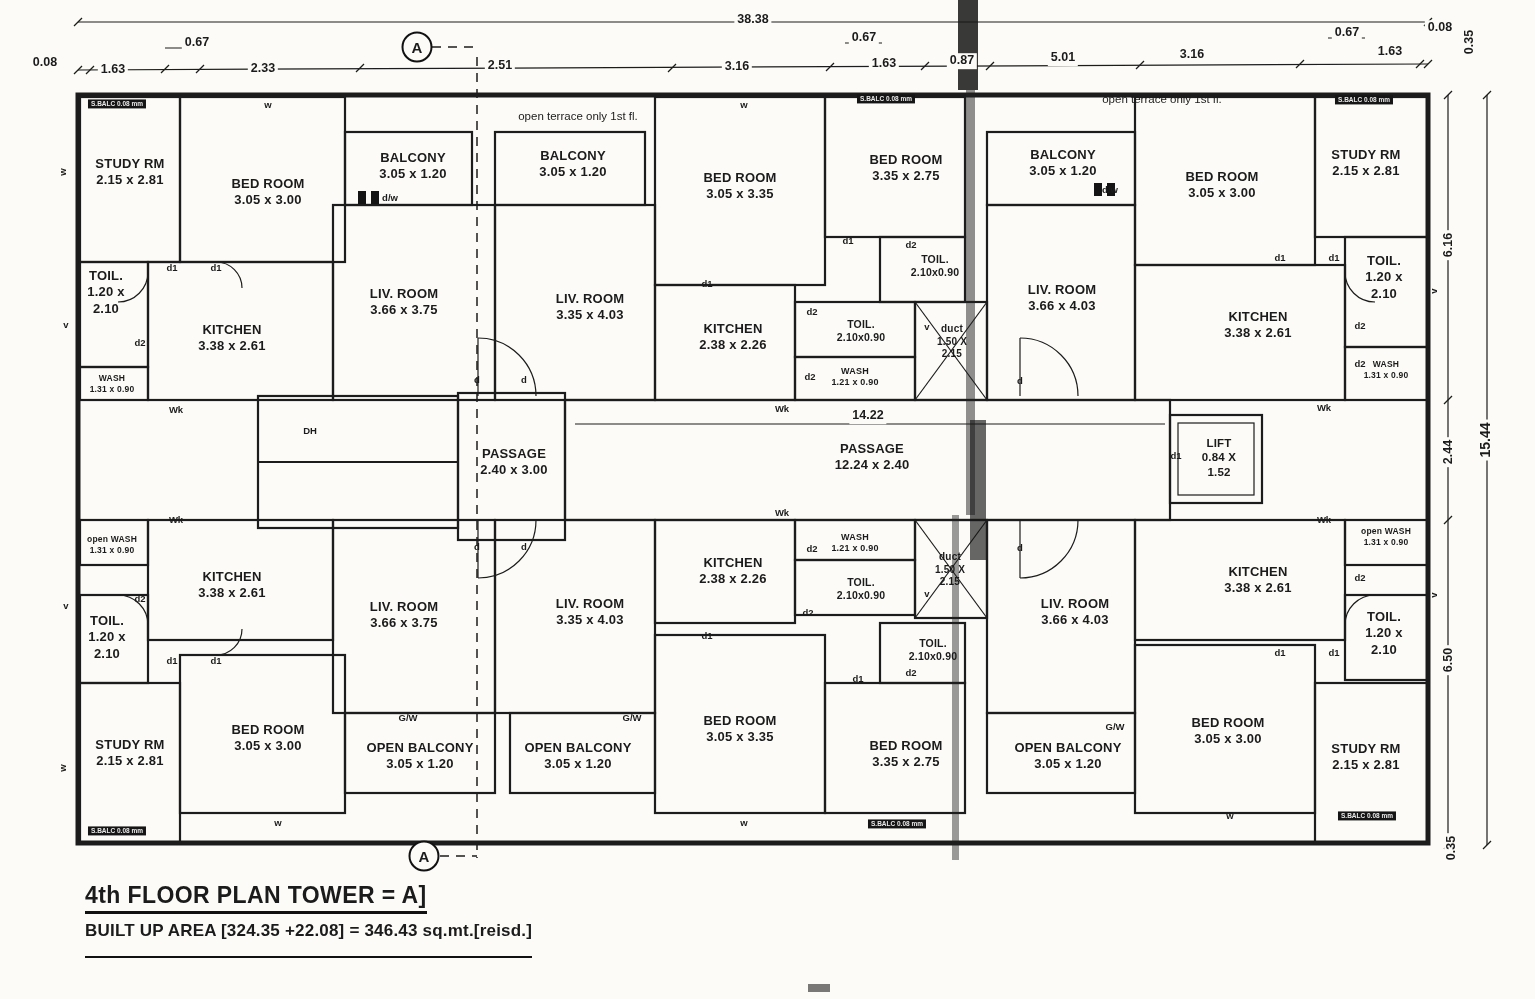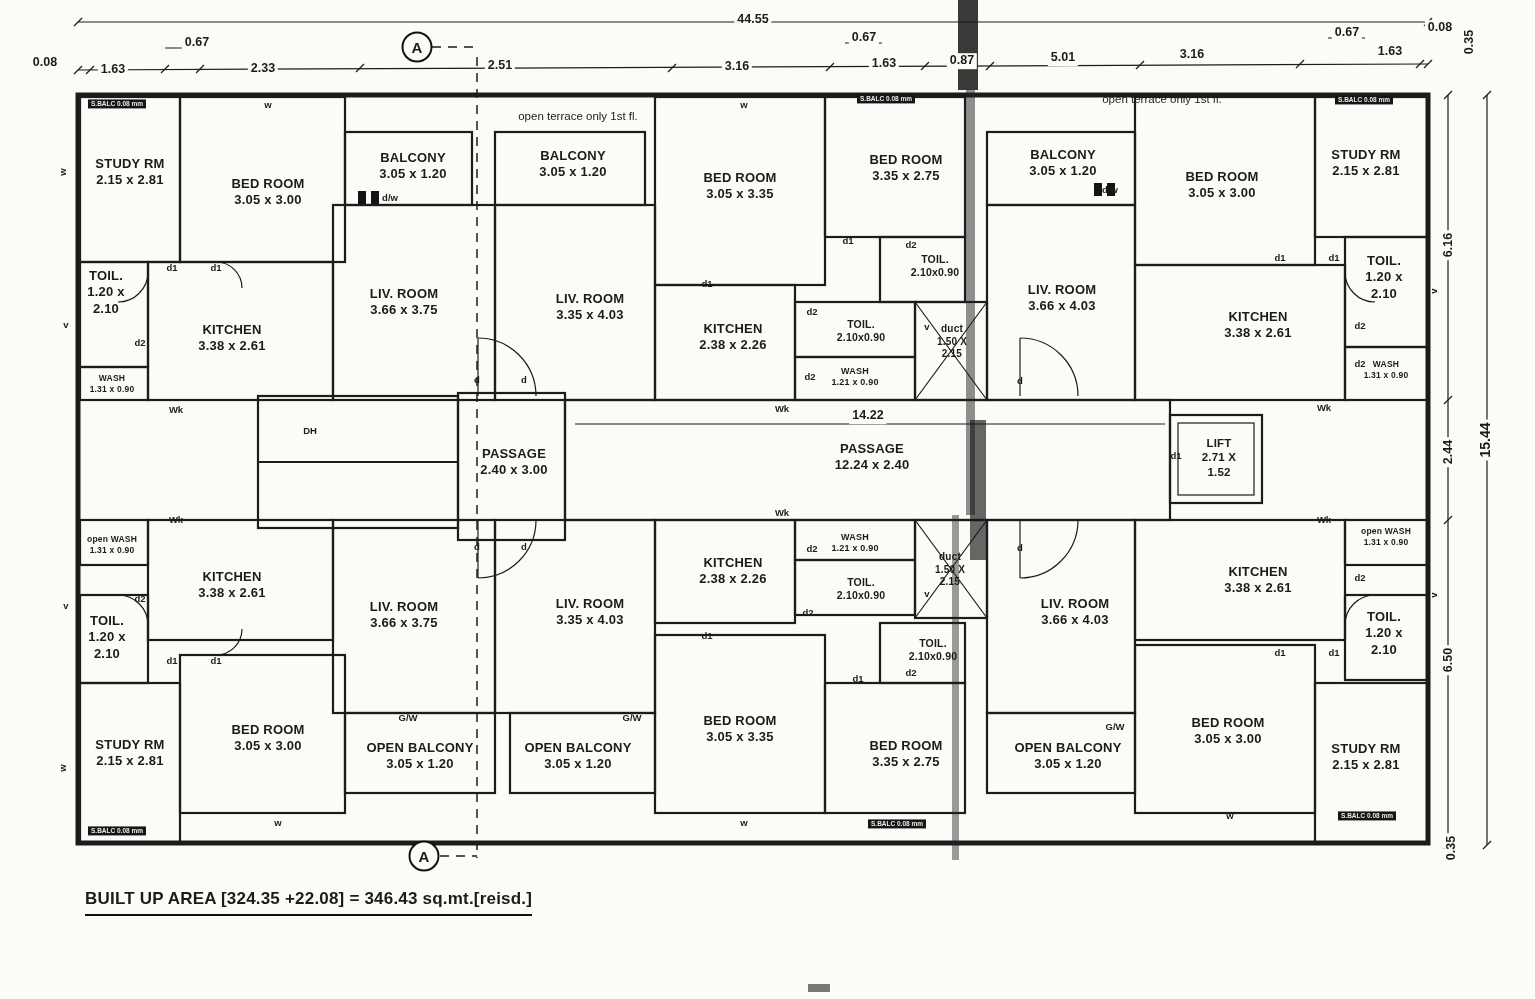--- a/index.html
+++ b/index.html
@@ -32,21 +32,21 @@
     font:700 15px "Liberation Sans",sans-serif;background:#fcfbf7;
     transform:translate(-50%,-50%);
   }
   .titleblock{position:absolute;left:85px;top:882px;}
   .t1{
     font-size:23px;font-weight:700;letter-spacing:.4px;display:inline-block;
     border-bottom:3px solid #111;padding-bottom:2px;
   }
   .t2,.t3{
     font-size:17px;font-weight:700;letter-spacing:.2px;display:table;
-    border-bottom:2px solid #111;padding-bottom:5px;margin-top:7px;
+    border-bottom:2px solid #111;padding-bottom:15px;margin-top:7px;
   }
 </style>
 </head>
 <body>
 
 <div class="sheet">
 
   <svg width="1535" height="999" viewBox="0 0 1535 999">
     <defs>
       <pattern id="st" width="13" height="10" patternUnits="userSpaceOnUse">
@@ -230,21 +230,21 @@
 2.10</div>
       <div class="lbl room" style="left: 1386px; top: 370px; font-size: 8.5px;">WASH
 1.31 x 0.90</div>
       <div class="lbl room" style="left: 112px; top: 384px; font-size: 8.5px;">WASH
 1.31 x 0.90</div>
       <div class="lbl room" style="left: 514px; top: 462px;">PASSAGE
 2.40 x 3.00</div>
       <div class="lbl room" style="left: 872px; top: 457px;">PASSAGE
 12.24 x 2.40</div>
       <div class="lbl room" style="left: 1219px; top: 458px; font-size: 11.5px;">LIFT
-2.71 X
+0.84 X
 1.52</div>
       <div class="lbl room" style="left: 232px; top: 585px;">KITCHEN
 3.38 x 2.61</div>
       <div class="lbl room" style="left: 112px; top: 545px; font-size: 8.5px;">open WASH
 1.31 x 0.90</div>
       <div class="lbl room" style="left: 107px; top: 637px;">TOIL.
 1.20 x
 2.10</div>
       <div class="lbl room" style="left: 404px; top: 615px;">LIV. ROOM
 3.66 x 3.75</div>
@@ -336,21 +336,21 @@
       <div class="lbl marker" style="left: 1360px; top: 578px;">d2</div>
       <div class="lbl marker" style="left: 1280px; top: 653px;">d1</div>
       <div class="lbl marker" style="left: 1334px; top: 653px;">d1</div>
       <div class="lbl marker vert" style="left: 1434px; top: 595px;">v</div>
       <div class="lbl marker" style="left: 278px; top: 823px;">w</div>
       <div class="lbl marker" style="left: 744px; top: 823px;">w</div>
       <div class="lbl marker" style="left: 1230px; top: 816px;">w</div>
       <div class="lbl marker" style="left: 408px; top: 718px;">G/W</div>
       <div class="lbl marker" style="left: 632px; top: 718px;">G/W</div>
       <div class="lbl marker" style="left: 1115px; top: 727px;">G/W</div>
-      <div class="lbl dim" style="left: 753px; top: 20px;">44.55</div>
+      <div class="lbl dim" style="left: 753px; top: 20px;">38.38</div>
       <div class="lbl dim" style="left: 45px; top: 63px;">0.08</div>
       <div class="lbl dim" style="left: 113px; top: 70px;">1.63</div>
       <div class="lbl dim" style="left: 197px; top: 43px;">0.67</div>
       <div class="lbl dim" style="left: 263px; top: 69px;">2.33</div>
       <div class="lbl dim" style="left: 500px; top: 66px;">2.51</div>
       <div class="lbl dim" style="left: 737px; top: 67px;">3.16</div>
       <div class="lbl dim" style="left: 864px; top: 38px;">0.67</div>
       <div class="lbl dim" style="left: 884px; top: 64px;">1.63</div>
       <div class="lbl dim" style="left: 962px; top: 61px;">0.87</div>
       <div class="lbl dim" style="left: 1063px; top: 58px;">5.01</div>
@@ -371,16 +371,17 @@
       <div class="lbl tag" style="left: 886px; top: 99px;">S.BALC 0.08 mm</div>
       <div class="lbl tag" style="left: 1364px; top: 100px;">S.BALC 0.08 mm</div>
       <div class="lbl tag" style="left: 117px; top: 831px;">S.BALC 0.08 mm</div>
       <div class="lbl tag" style="left: 897px; top: 824px;">S.BALC 0.08 mm</div>
       <div class="lbl tag" style="left: 1367px; top: 816px;">S.BALC 0.08 mm</div>
       <div class="secA" style="left: 417px; top: 47px;">A</div>
       <div class="secA" style="left: 424px; top: 856px;">A</div>
     </div>
 
   <div class="titleblock">
+    <div class="t1">4th FLOOR PLAN TOWER = A]</div>
     <div class="t2">BUILT UP AREA [324.35 +22.08] = 346.43 sq.mt.[reisd.]</div>
   </div>
 
 </div>
 
 </body></html>

